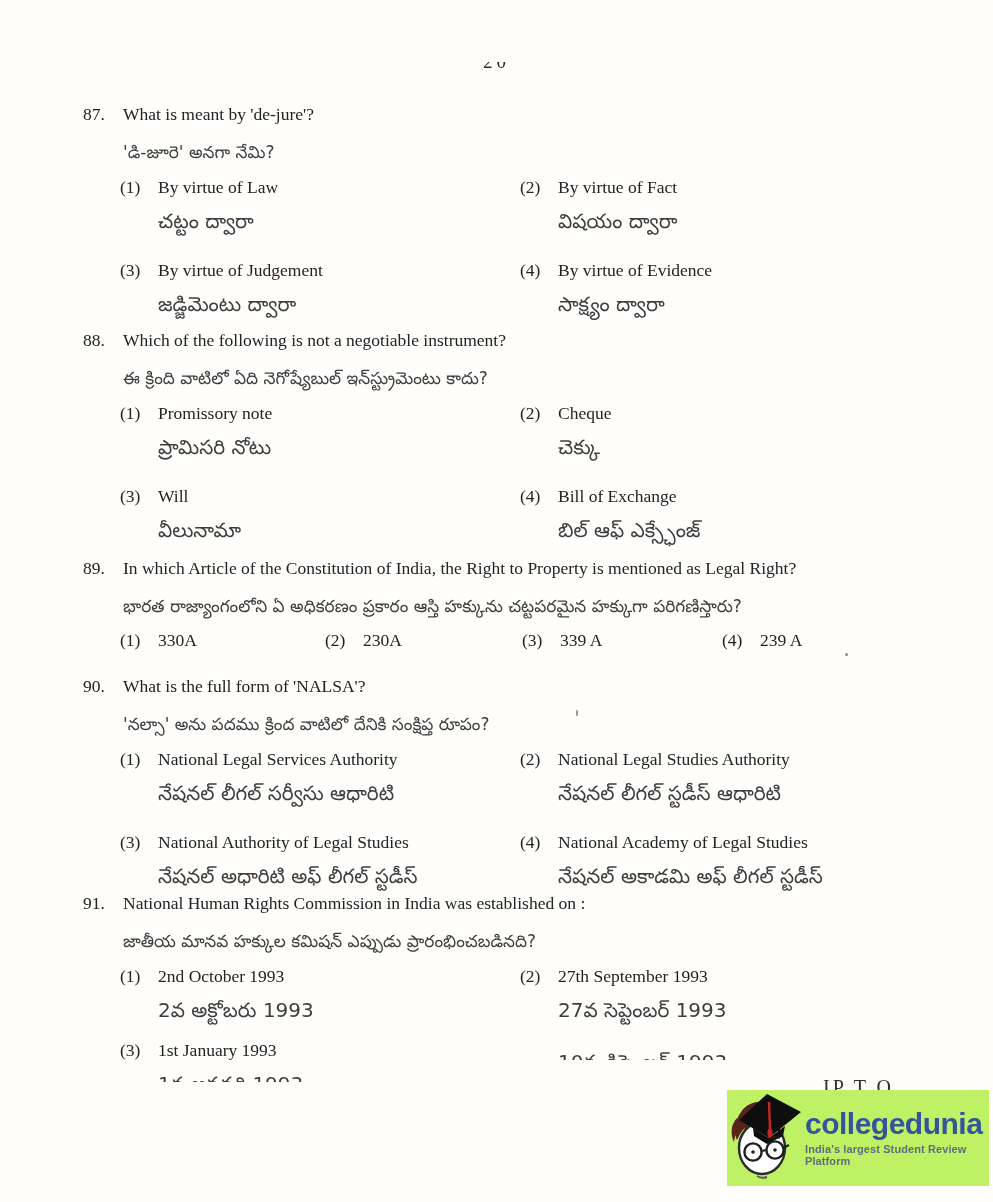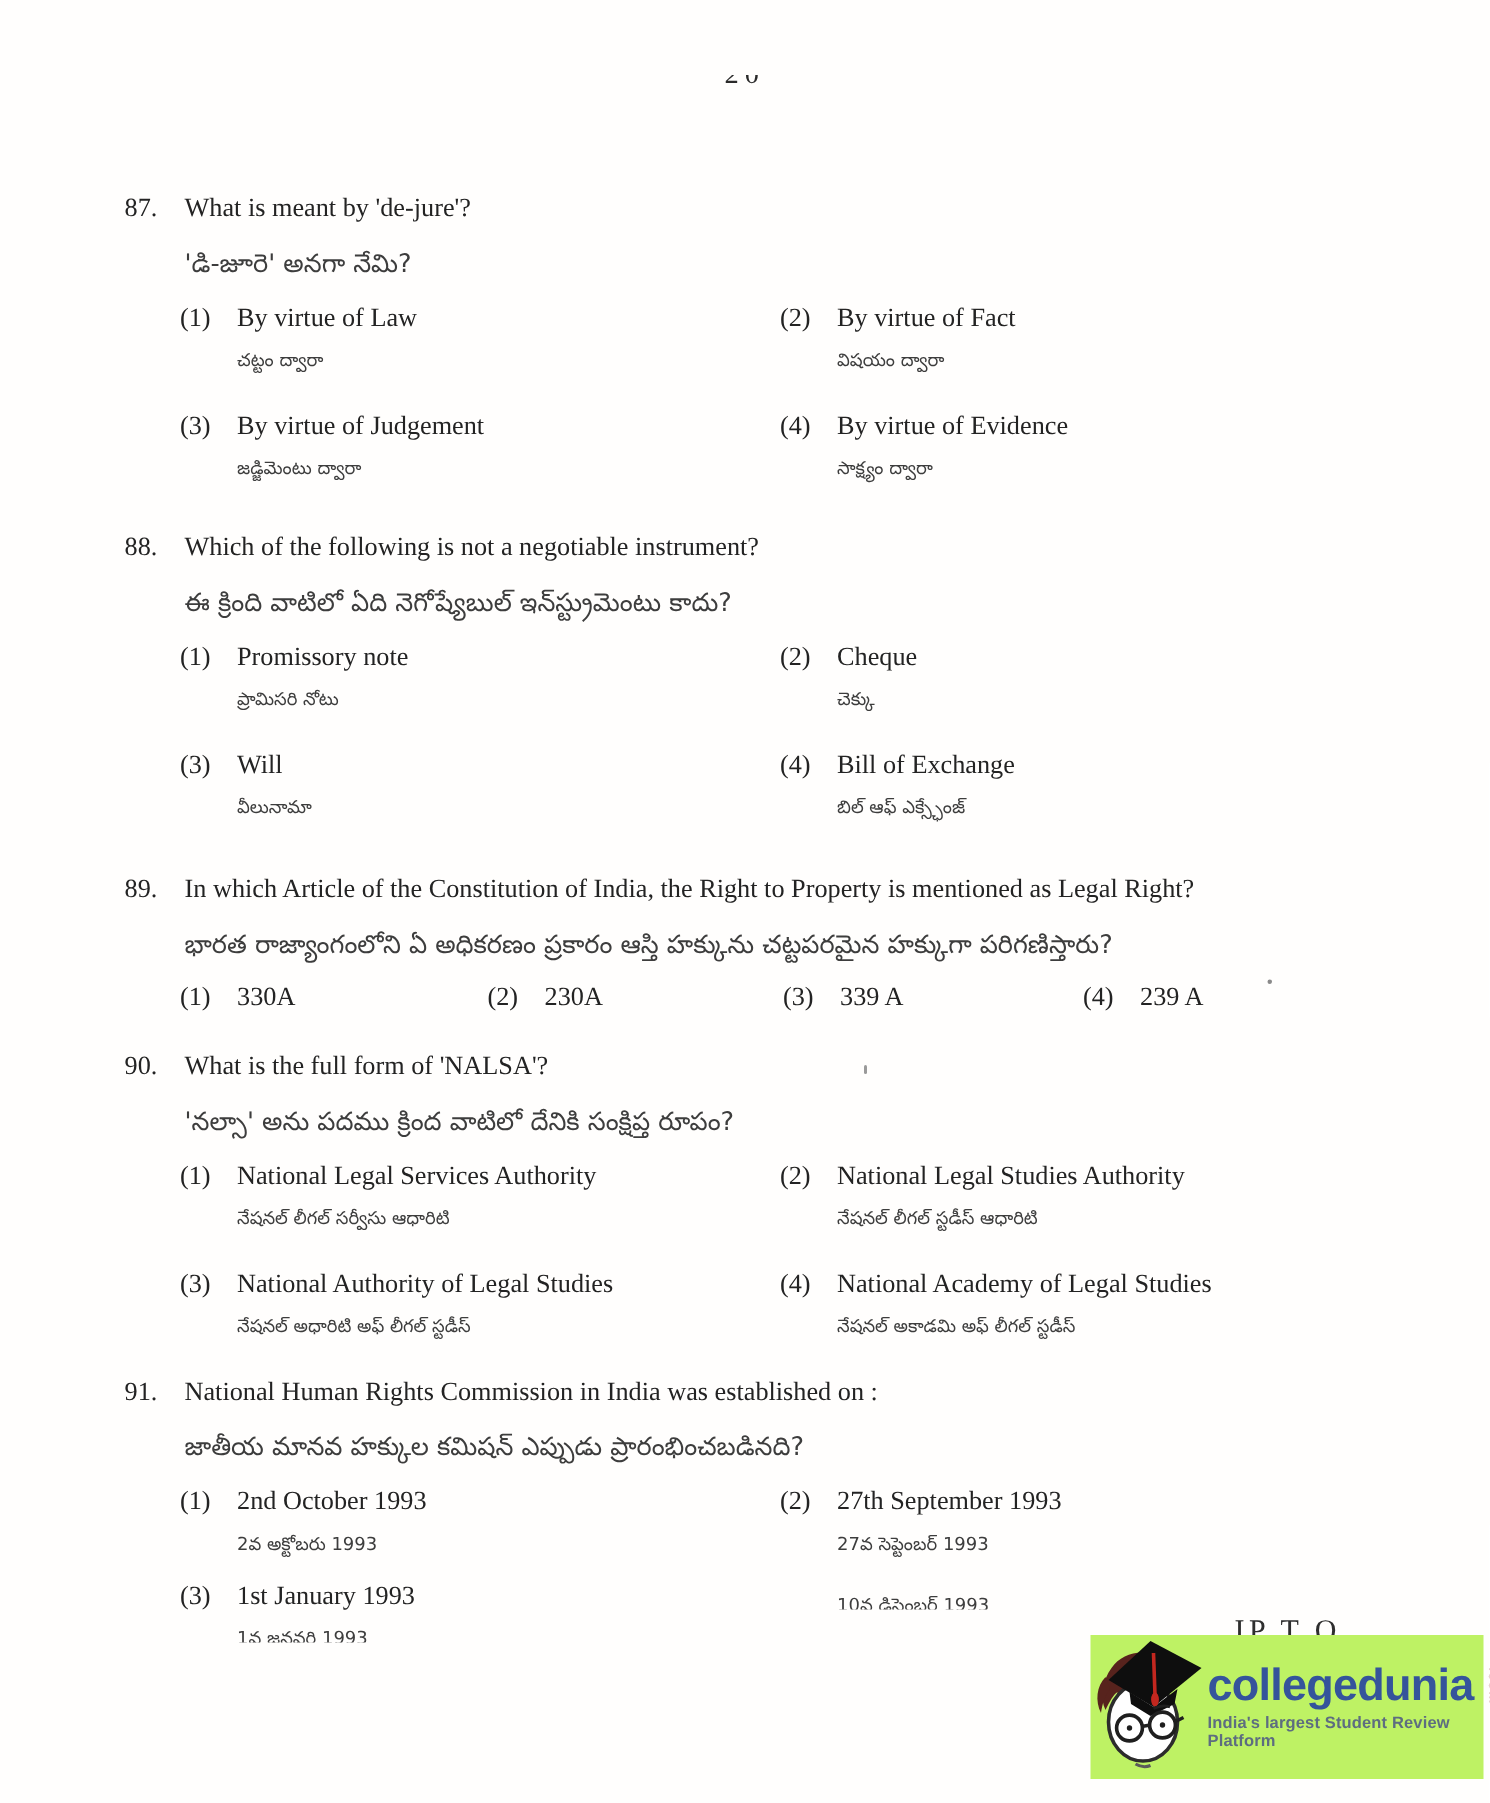--- a/index.html
+++ b/index.html
@@ -3,37 +3,37 @@
 <meta charset="utf-8">
 <style>
   html,body { margin:0; padding:0; background:#ffffff; }
   .page {
     position:relative; width:993px; height:1202px; margin:0 auto;
     background:#fffefd; overflow:hidden;
     font-family:"Liberation Serif", serif; color:#232323;
   }
   
   .page-number {
-    position:absolute; top:50px; left:483px; height:12px; width:60px;
+    position:absolute; top:62px; left:483px; height:12px; width:60px;
     overflow:hidden; font-size:19px; letter-spacing:4px; color:#2a2a2a;
   }
   .page-number span { display:block; margin-top:-11px; }
 
-  .q { position:absolute; left:0; width:100%;margin-top:24px; }
+  .q { position:absolute; left:0; width:100%; }
   .q-head { padding-left:83px; font-size:17.5px; line-height:1.25; }
   .q-num  { display:inline-block; width:40px; }
   .q-te   { margin:15px 0 0 123px; font-size:17px; line-height:1.3;
             color:#3d3d3d; font-family:"DejaVu Sans", sans-serif; }
 
   .opts { display:grid; margin:14px 0 0 120px; row-gap:25px; }
   .opts.two-col  { grid-template-columns:400px auto; }
   .opts.four-col { grid-template-columns:205px 197px 200px auto; margin-top:13px; }
   .opt-en  { font-size:17.5px; line-height:1.25; }
   .opt-num { display:inline-block; width:38px; }
-  .opt-te  { margin:9px 0 0 38px; font-size:12px; line-height:1.35;
+  .opt-te  { margin:9px 0 0 38px; font-size:20px; line-height:1.35;
              color:#3d3d3d; font-family:"DejaVu Sans", sans-serif; }
   .clip-top { height:11px; overflow:hidden; }
 
   .pto {
     position:absolute; top:1076px; left:823px; height:17px; width:110px;
     overflow:hidden; font-size:20px; letter-spacing:3px; color:#2e2e2e;
   }
 
   .artifact { position:absolute; background:#8a8a8a; border-radius:50%; }
   .artifact.dot1 { left:845px; top:653px; width:3px; height:3px; }

